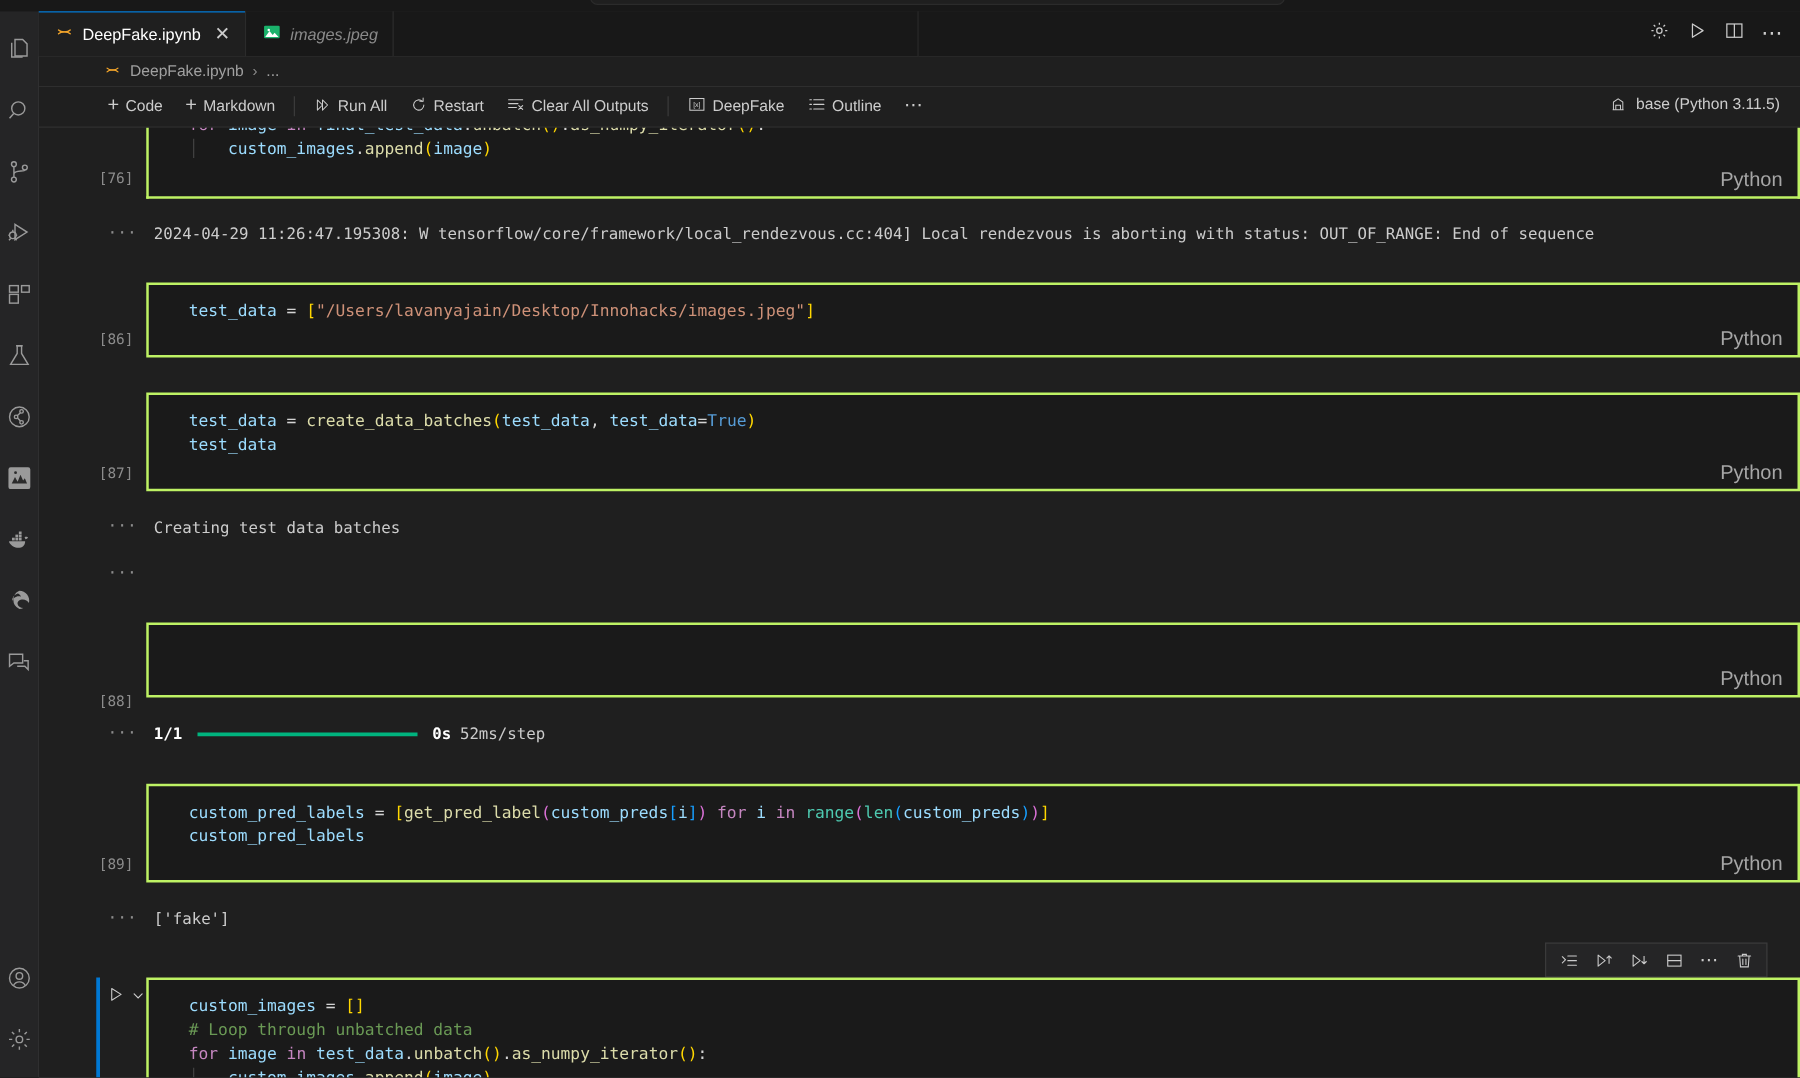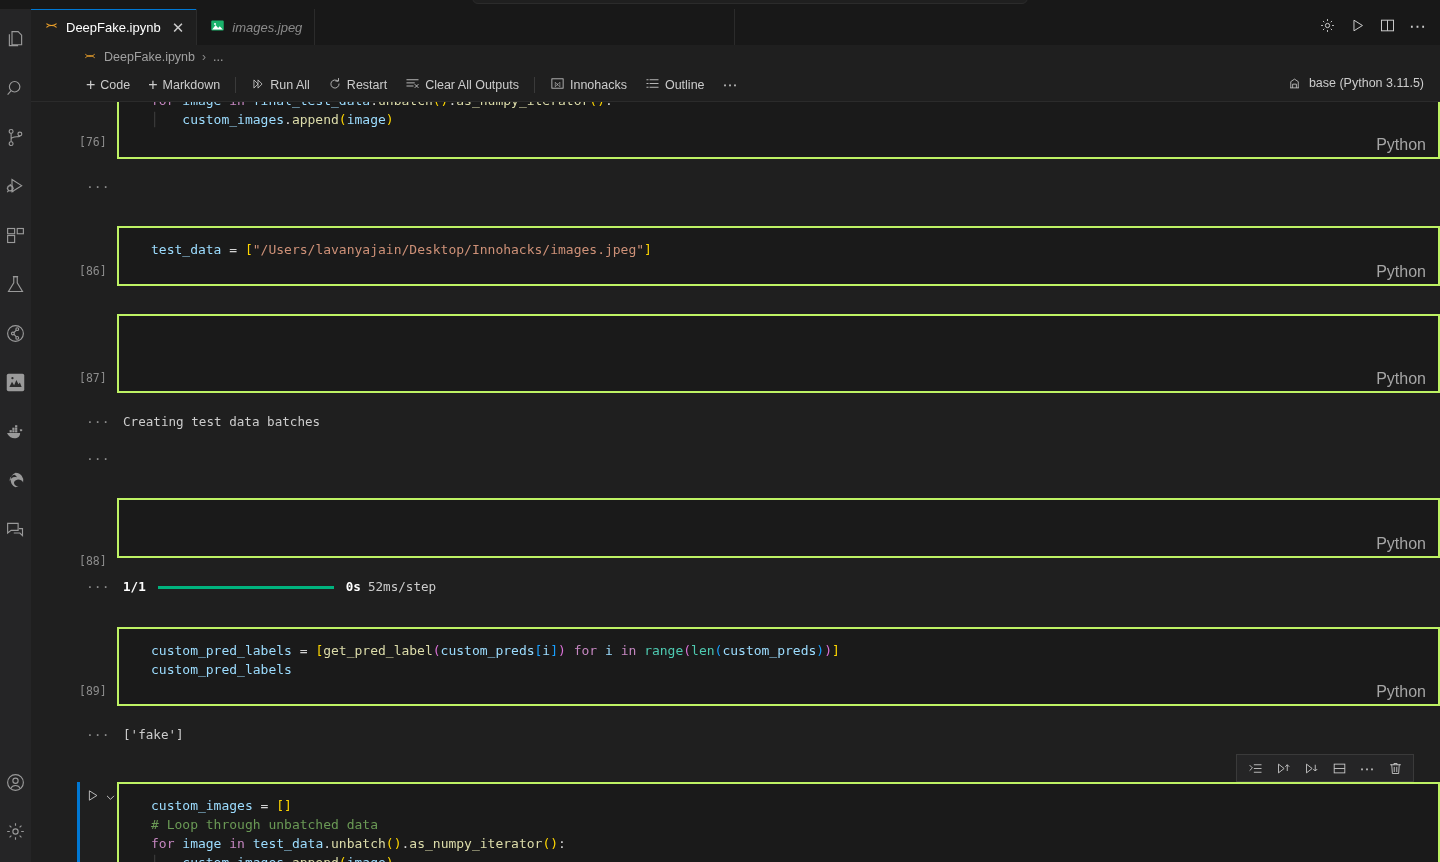--- a/index.html
+++ b/index.html
@@ -352,21 +352,21 @@
           <span>Clear All Outputs</span>
         </div>
         <div class="nb-div"></div>
         <div class="nb-btn">
           <span>
             <svg width="15" height="15" viewBox="0 0 24 24" fill="none" stroke="#cccccc" stroke-width="1.3">
               <rect x="3" y="4.5" width="18" height="15"></rect>
               <text x="12" y="15.5" font-size="9" fill="#cccccc" stroke="none" text-anchor="middle" font-family="Liberation Sans">[x]</text>
             </svg>
           </span>
-          <span>Innohacks</span>
+          <span>DeepFake</span>
         </div>
         <div class="nb-btn">
           <span>
             <svg width="15" height="15" viewBox="0 0 24 24" fill="none" stroke="#cccccc" stroke-width="1.4" stroke-linecap="round">
               <path d="M3 6h2M3 12h2M3 18h2M8 6h13M8 12h13M8 18h13"></path>
             </svg>
           </span>
           <span>Outline</span>
         </div>
         <div class="nb-btn">
@@ -388,33 +388,36 @@
 
         <div class="cell" style="margin-top:0;">
           <div class="code-box" style="height:57px;border-top:none;overflow:hidden;">
             <pre class="code" style="padding-top:0;margin-top:-11px;"><span class="s-kw">for</span> <span class="s-var">image</span> <span class="s-kw">in</span> <span class="s-var">final_test_data</span><span class="s-op">.</span><span class="s-fn">unbatch</span><span class="s-br1">()</span><span class="s-op">.</span><span class="s-fn">as_numpy_iterator</span><span class="s-br1">()</span><span class="s-op">:</span>
 <span class="indent-guide">│</span>   <span class="s-var">custom_images</span><span class="s-op">.</span><span class="s-fn">append</span><span class="s-br1">(</span><span class="s-var">image</span><span class="s-br1">)</span></pre>
             <span class="lang-label">Python</span>
           </div>
           <span class="exec-count" style="top:33px;">[76]</span>
           <div class="output-row" style="margin-top:19px;">
             <div class="out-dots">···</div>
+            <div class="out-text">2024-04-29 11:26:47.195308: W tensorflow/core/framework/local_rendezvous.cc:404] Local rendezvous is aborting with status: OUT_OF_RANGE: End of sequence</div>
           </div>
         </div>
 
         <div class="cell" style="margin-top:30px;">
           <div class="code-box" style="height:60px;">
             <pre class="code" style="padding-top:12px"><span class="s-var">test_data</span> <span class="s-op">=</span> <span class="s-br1">[</span><span class="s-str">"/Users/lavanyajain/Desktop/Innohacks/images.jpeg"</span><span class="s-br1">]</span></pre>
             <span class="lang-label">Python</span>
           </div>
           <span class="exec-count" style="top:38px;">[86]</span>
         </div>
 
         <div class="cell" style="margin-top:28px;">
           <div class="code-box" style="height:79px;">
+            <pre class="code" style="padding-top:12px"><span class="s-var">test_data</span> <span class="s-op">=</span> <span class="s-fn">create_data_batches</span><span class="s-br1">(</span><span class="s-var">test_data</span><span class="s-op">,</span> <span class="s-var">test_data</span><span class="s-op">=</span><span class="s-kw2">True</span><span class="s-br1">)</span>
+<span class="s-var">test_data</span></pre>
             <span class="lang-label">Python</span>
           </div>
           <span class="exec-count" style="top:57px;">[87]</span>
           <div class="output-row" style="margin-top:20px;">
             <div class="out-dots">···</div>
             <div class="out-text">Creating test data batches</div>
           </div>
           <div class="output-row" style="margin-top:19px;">
             <div class="out-dots">···</div>
           </div>

